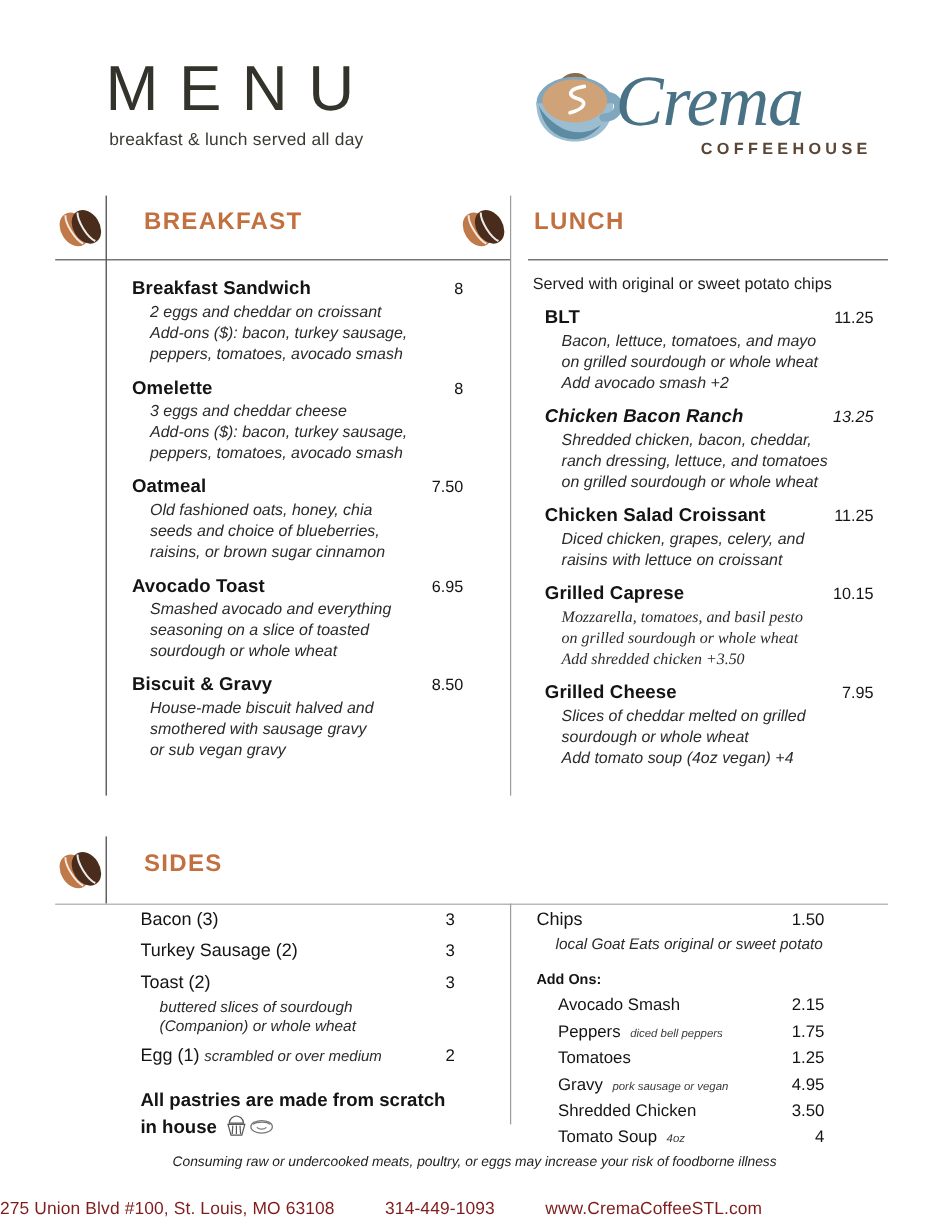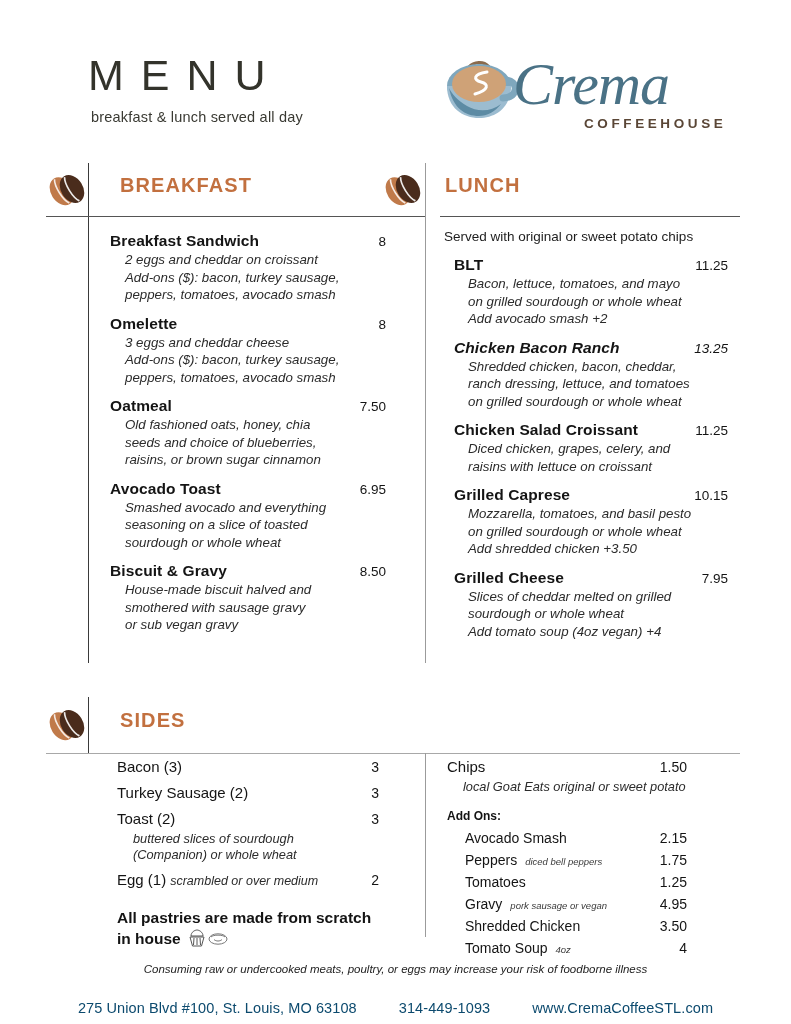--- a/index.html
+++ b/index.html
@@ -21,21 +21,21 @@
     position: absolute;
     top: 0; left: 0; right: 0;
     height: 150px;
   }
   .menu-title-block {
     position: absolute;
     left: 88px;
     top: 46px;
   }
   .menu-word {
-    font-size: 43px;
+    font-size: 53px;
     letter-spacing: 17px;
     font-weight: 400;
     color: #33332b;
     line-height: 58px;
     font-family: "Liberation Sans", sans-serif;
   }
   .menu-sub {
     font-size: 14.5px;
     color: #3a3a33;
     letter-spacing: 0.2px;
@@ -220,24 +220,23 @@
     text-align: center;
     font-size: 11.5px;
     font-style: italic;
     color: #1d1d1d;
   }
   .footer-bar {
     position: absolute;
     left: 0; right: 0;
     top: 1000px;
     display: flex;
-    justify-content: center;
     gap: 42px;
     font-size: 14.5px;
-    color: #0c4a6e;
+    color: #7f1d1d;
     letter-spacing: 0.1px;
   }
 </style>
 </head>
 <body>
 
 <div class="header">
 
   <div class="menu-title-block">
     <div class="menu-word">MENU</div>
@@ -388,21 +387,21 @@
     </div>
     <div class="item-desc" style="white-space:pre-line; margin-left:24px;">Diced chicken, grapes, celery, and
 raisins with lettuce on croissant</div>
   </div>
 
   <div class="item">
     <div class="item-row" style="padding-left:10px;">
       <span class="item-name">Grilled Caprese</span>
       <span class="item-price">10.15</span>
     </div>
-    <div class="item-desc" style="white-space:pre-line; margin-left:24px;">Mozzarella, tomatoes, and basil pesto
+    <div class="item-desc" style="white-space:pre-line; margin-left:24px;font-family:Liberation Serif, serif;">Mozzarella, tomatoes, and basil pesto
 on grilled sourdough or whole wheat
 Add shredded chicken +3.50</div>
   </div>
 
   <div class="item">
     <div class="item-row" style="padding-left:10px;">
       <span class="item-name">Grilled Cheese</span>
       <span class="item-price">7.95</span>
     </div>
     <div class="item-desc" style="white-space:pre-line; margin-left:24px;">Slices of cheddar melted on grilled

